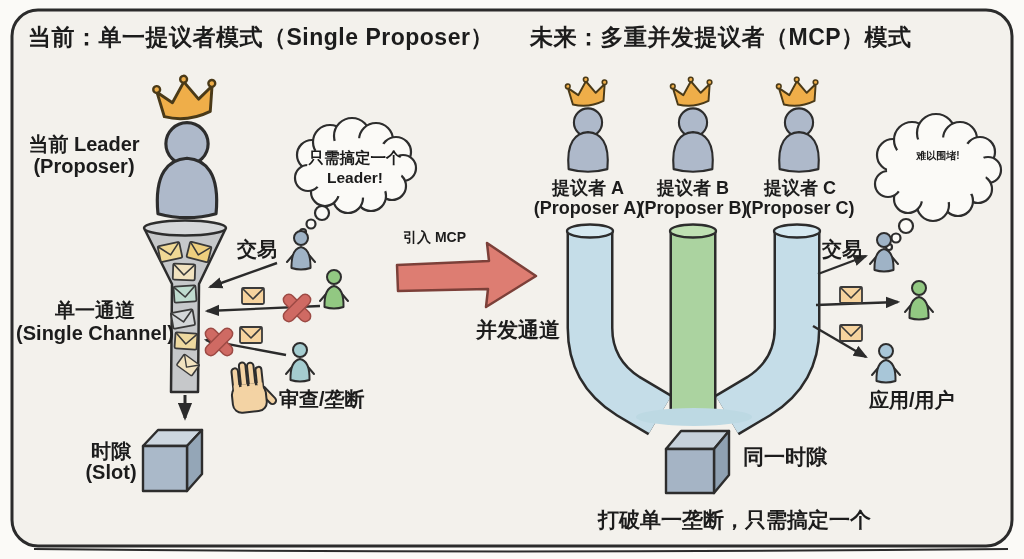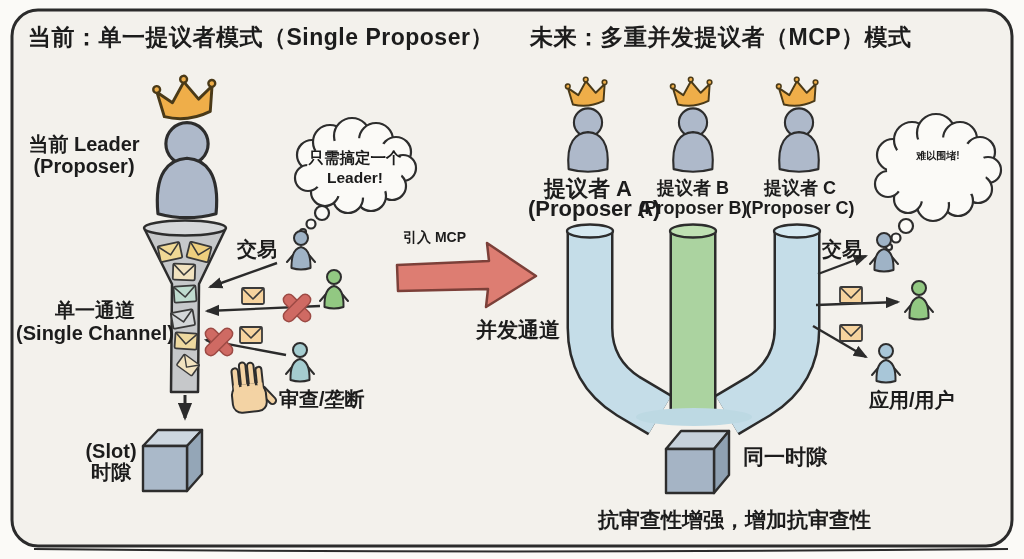--- a/index.html
+++ b/index.html
@@ -191,29 +191,29 @@
 <div class="lbl" style="left:237px;top:236px;font-size:20px;">交易</div>
 
 <div class="lbl ctr" style="left:15px;top:299px;width:160px;font-size:20px;line-height:23px;text-align:center;">
   <span>单一通道</span>
   <span>(Single Channel)</span>
 </div>
 
 <div class="lbl" style="left:279px;top:386px;font-size:20px;">审查/垄断</div>
 
 <div class="lbl ctr" style="left:51px;top:441px;width:120px;font-size:20px;line-height:21px;">
+  <span>时隙</span>
   <span>(Slot)</span>
-  <span>时隙</span>
 </div>
 
 <div class="lbl" style="left:403px;top:229px;font-size:14px;font-weight:700;">引入 MCP</div>
 
 <div class="lbl" style="left:476px;top:316px;font-size:21px;">并发通道</div>
 
-<div class="lbl ctr" style="left:528px;top:179px;width:120px;font-size:22px;line-height:19.5px;">
+<div class="lbl ctr" style="left:528px;top:179px;width:120px;font-size:18px;line-height:19.5px;">
   <span>提议者 A</span>
   <span>(Proposer A)</span>
 </div>
 <div class="lbl ctr" style="left:633px;top:179px;width:120px;font-size:18px;line-height:19.5px;">
   <span>提议者 B</span>
   <span>(Proposer B)</span>
 </div>
 <div class="lbl ctr" style="left:740px;top:179px;width:120px;font-size:18px;line-height:19.5px;">
   <span>提议者 C</span>
   <span>(Proposer C)</span>
@@ -222,15 +222,15 @@
 <div class="lbl ctr" style="left:872px;top:146px;width:132px;font-size:10px;line-height:19px;z-index:6;">
   <span>难以围堵!</span>
 </div>
 
 <div class="lbl" style="left:822px;top:236px;font-size:20px;">交易</div>
 
 <div class="lbl" style="left:869px;top:387px;font-size:20px;">应用/用户</div>
 
 <div class="lbl" style="left:743px;top:443px;font-size:21px;">同一时隙</div>
 
-<div class="lbl" style="left:598px;top:506px;font-size:21px;font-weight:700;">抗审查性增强，增加抗审查性</div>
+<div class="lbl" style="left:598px;top:506px;font-size:21px;font-weight:700;">打破单一垄断，只需搞定一个</div>
 
 </div>
 
 </body></html>

